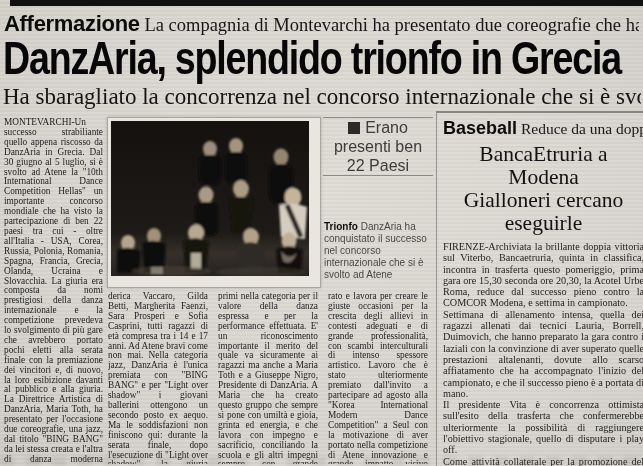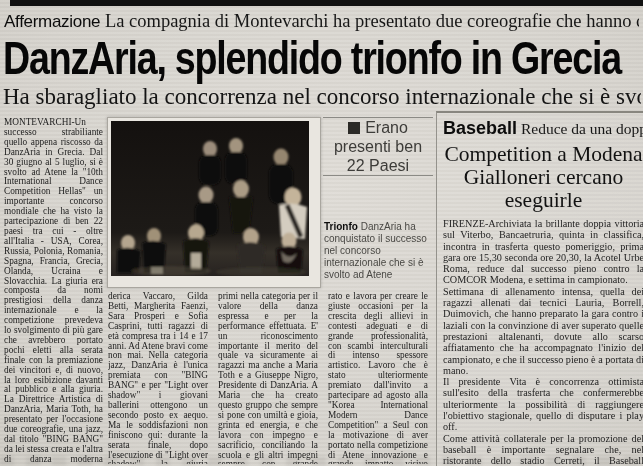--- a/index.html
+++ b/index.html
@@ -5,21 +5,21 @@
   html,body{margin:0;padding:0;}
   .page{
     position:relative;width:643px;height:466px;overflow:hidden;
     background:#dbd8d2;
     background-image:repeating-linear-gradient(0deg, rgba(255,255,255,.04) 0 2px, rgba(0,0,0,.025) 2px 4px),
                      radial-gradient(ellipse at 50% 40%, #e0ddd7 0%, #d7d4ce 70%, #cfccc5 100%);
     font-family:"Liberation Serif", serif;color:#1b1b1b;
   }
   .topbar{position:absolute;top:0;left:10px;right:0;height:6px;background:#111;}
   .kicker{position:absolute;top:11px;left:4px;right:4px;white-space:nowrap;overflow:hidden;}
-  .kicker .klabel{font-family:"Liberation Sans",sans-serif;font-weight:normal;font-size:17px;color:#0c0c0c;letter-spacing:-.3px;}
+  .kicker .klabel{font-family:"Liberation Sans",sans-serif;font-weight:bold;font-size:22px;color:#0c0c0c;letter-spacing:-.3px;}
   .kicker .ktext{font-size:18.5px;color:#171717;}
   .headline{position:absolute;top:30px;left:3px;width:640px;height:54px;overflow:hidden;}
   .headline span{display:inline-block;white-space:nowrap;transform:scaleX(.8);transform-origin:0 50%;
     font-family:"Liberation Sans",sans-serif;font-weight:bold;font-size:47px;letter-spacing:-1.5px;color:#070707;}
   .deck{position:absolute;top:84px;left:3px;width:638px;font-size:23px;color:#141414;white-space:nowrap;overflow:hidden;}
   .bodycol{position:absolute;font-size:9.3px;line-height:9.9px;text-align:justify;color:#222;overflow:hidden;
     text-justify:inter-word;}
   #col1{top:118px;left:4px;width:99px;height:346px;}
   #col2{top:292px;left:108px;width:100px;height:172px;}
   #col3{top:292px;left:218px;width:100px;height:172px;}
@@ -128,21 +128,21 @@
 
   <div class="bodycol" id="col2">derica Vaccaro, Gilda Betti, Margherita Faenzi, Sara Prosperi e Sofia Casprini, tutti ragazzi di età compresa tra i 14 e 17 anni. Ad Atene bravi come non mai. Nella categoria jazz, DanzAria è l'unica premiata con "BING BANG" e per "Light over shadow" i giovani ballerini ottengono un secondo posto ex aequo. Ma le soddisfazioni non finiscono qui: durante la serata finale, dopo l'esecuzione di "Light over shadow", la giuria convoca i ballerini sul palco e comunica a loro di essere i</div>
   <div class="bodycol" id="col3">primi nella categoria per il valore della danza espressa e per la performance effettuata. E' un riconoscimento importante il merito del quale va sicuramente ai ragazzi ma anche a Maria Toth e a Giuseppe Nigro, Presidente di DanzAria. A Maria che ha creato questo gruppo che sempre si pone con umiltà e gioia, grinta ed energia, e che lavora con impegno e sacrificio, conciliando la scuola e gli altri impegni sempre con grande passione. Al presidente Giuseppe Nigro che ha lavo-</div>
   <div class="bodycol" id="col4">rato e lavora per creare le giuste occasioni per la crescita degli allievi in contesti adeguati e di grande professionalità, con scambi interculturali di intenso spessore artistico. Lavoro che è stato ulteriormente premiato dall'invito a partecipare ad agosto alla "Korea International Modern Dance Competition" a Seul con la motivazione di aver portato nella competizione di Atene innovazione e grande impatto visivo nella danza moderna e contemporanea.</div>
 
   <div class="bbox">
     <div class="bkicker">
       <span class="klabel">Baseball</span><span class="ktext"> Reduce da una doppia vittoria</span>
     </div>
     <div class="bhead">
-      <div>Competition a Modena</div>
+      <div>BancaEtruria a Modena</div>
       <div>Gialloneri cercano eseguirle</div>
     </div>
     <div class="bbody">
       <p>FIRENZE-Archiviata la brillante doppia vittoria sul Viterbo, Bancaetruria, quinta in classifica, incontra in trasferta questo pomeriggio, prima gara ore 15,30 seconda ore 20,30, la Acotel Urbe Roma, reduce dal successo pieno contro la COMCOR Modena, e settima in campionato.</p>
       <p>Settimana di allenamento intensa, quella dei ragazzi allenati dai tecnici Lauria, Borrell, Duimovich, che hanno preparato la gara contro i laziali con la convinzione di aver superato quelle prestazioni altalenanti, dovute allo scarso affiatamento che ha accompagnato l'inizio del campionato, e che il successo pieno è a portata di mano.</p>
       <p>Il presidente Vita è concorrenza ottimista sull'esito della trasferta che confermerebbe ulteriormente la possibilità di raggiungere l'obiettivo stagionale, quello di disputare i play off.</p>
       <p>Come attività collaterale per la promozione del baseball è importante segnalare che, nel ristorante dello stadio Cerreti, il Baseball Fiorentino è stato l'ospite d'onore della riuscitissima conviviale mensile del PANATHLON CLUB Firenze. Un'occasione per parlare di sport e dei veri valori che questo sa trasmettere. Molti ed illustri i relatori che si sono alternati e che hanno fatto da filo conduttore alla serata.</p>
     </div>
   </div>
 

